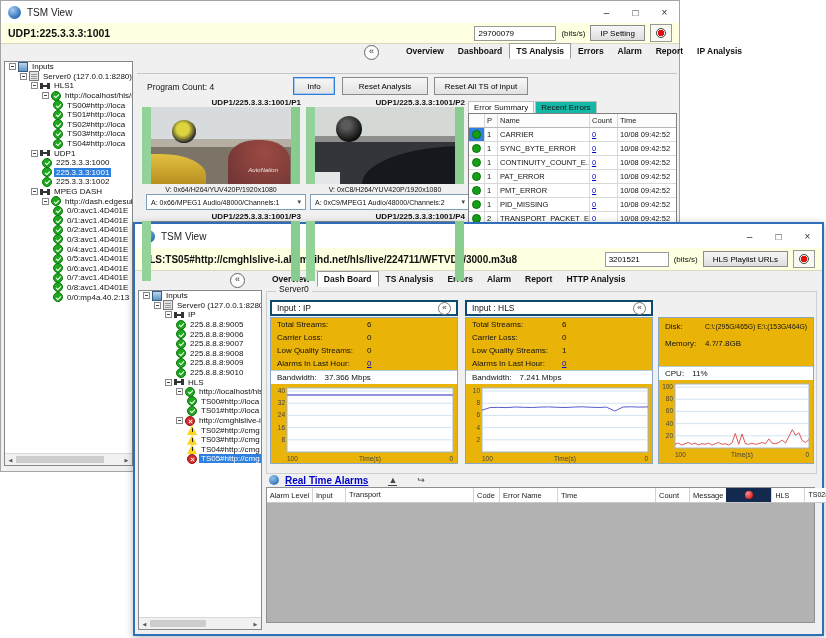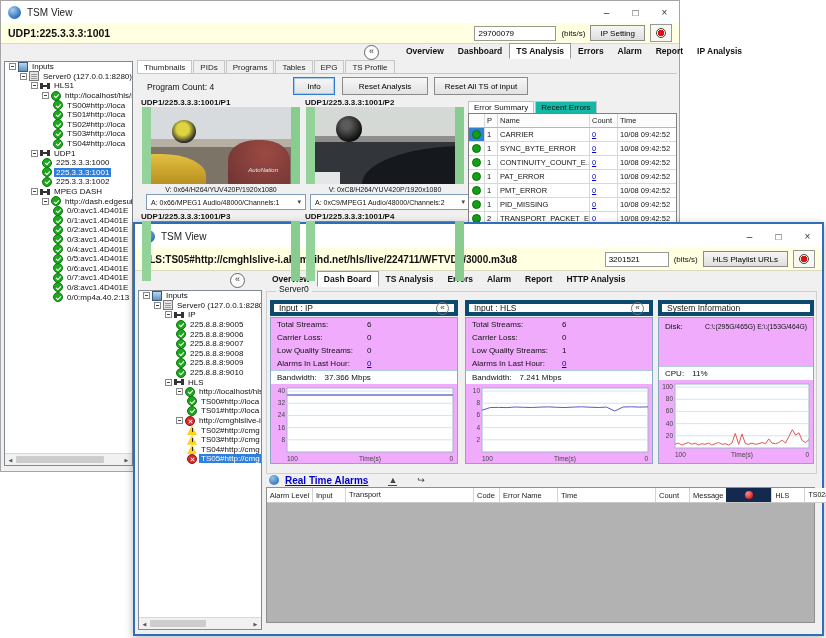--- a/index.html
+++ b/index.html
@@ -75,21 +75,21 @@
   .subtab{font-size:8px;padding:2px 6px;border:1px solid #c6c6c6;border-bottom:none;background:#f0f0f0;margin-right:1px;color:#222}
   .subtab.active{background:#fff}
   .subtab-strip{position:absolute;left:136px;top:72px;width:540px;border-top:1px solid #c6c6c6}
   .pc-label{position:absolute;left:146px;top:81px;font-size:8.5px}
   .tbtn{position:absolute;top:76px;height:18px;font-size:8px;border:1px solid #8a8a8a;background:linear-gradient(#f7f7f7,#e2e2e2);font-family:"Liberation Sans",sans-serif}
   #btn-info{left:292px;width:42px;border:1px solid #2e7cd6;box-shadow:inset 0 0 0 1px #a7c9ef}
   #btn-reset{left:341px;width:86px}
   #btn-resetall{left:433px;width:94px}
 
   
-  .thumb-title{position:absolute;width:160px;text-align:left;font-size:8px;font-weight:bold;white-space:nowrap}
+  .thumb-title{position:absolute;width:160px;text-align:right;font-size:8px;font-weight:bold;white-space:nowrap}
   .thumb{position:absolute;width:158px;height:77px;overflow:hidden;background:#888}
   .thumb::before,.thumb::after{content:"";position:absolute;top:0;bottom:0;width:9px;z-index:2}
   .thumb::before{left:0;background:#93d39a}
   .thumb::after{right:0;background:#88cc8f}
   .art-p1{background:linear-gradient(180deg,#d7dbde 0 42%,#b6b0a4 42% 52%,#7d7468 52% 100%)}
   .art-p2{background:linear-gradient(180deg,#d5d9d6 0 38%,#8e8e8c 38% 46%,#32363b 46% 100%)}
   .p1-car{position:absolute;left:0;bottom:0;width:64px;height:30px;background:linear-gradient(180deg,#e2c040,#b89020);border-radius:10px 70% 0 0}
   .p1-helmet{position:absolute;left:30px;top:13px;width:24px;height:23px;border-radius:50%;background:radial-gradient(circle at 45% 40%,#ded43e 0 32%,#2a2a2a 70%)}
   .p1-seat{position:absolute;right:10px;bottom:0;width:62px;height:44px;background:radial-gradient(circle at 60% 30%,#9c4a42,#6e3434);border-radius:45% 45% 0 0}
   .p1-text{position:absolute;bottom:11px;right:22px;font-size:6px;font-style:italic;color:#e6e6e6;z-index:1}
@@ -121,23 +121,23 @@
   .dot-ok{width:7px;height:7px;border-radius:50%;background:#14a014;border:1px solid #0b6e0b}
   .lnk{color:#0000cc;text-decoration:underline}
 
   
   .server-label{position:absolute;left:141px;top:60px;font-size:8.5px;background:#f0f0f0;padding:0 3px;z-index:2}
   .server-group{position:absolute;left:131px;top:67px;width:549px;height:181px;border:1px solid #cfcfcf}
   .panel{position:absolute;top:76px;height:164px}
   #panel-ip{left:135px;width:188px}
   #panel-hls{left:330px;width:188px}
   #panel-sys{left:523px;width:156px}
-  .panel-header{height:16px;border:4px solid #0c4a6e;background:#fff;display:flex;align-items:center;padding:0 5px;font-size:8.5px;box-sizing:border-box}
+  .panel-header{height:16px;border:2px solid #0c4a6e;background:#fff;display:flex;align-items:center;padding:0 5px;font-size:8.5px;box-sizing:border-box}
   .panel-collapse{margin-left:auto;width:11px;height:11px;border:1px solid #777;border-radius:50%;font-size:8px;line-height:9px;text-align:center;color:#333}
-  .panel-body{position:absolute;left:0;right:0;top:17px;bottom:0;border:1px solid #8aa8c6;background:#f0abfc;display:flex;flex-direction:column;box-sizing:border-box}
+  .panel-body{position:absolute;left:0;right:0;top:17px;bottom:0;border:1px solid #8aa8c6;background:#eab308;display:flex;flex-direction:column;box-sizing:border-box}
   .stat{display:flex;font-size:8px;height:13px;align-items:center;padding:0 6px;flex:none}
   .stat-label{width:90px;flex:none}
   .sys-stat .stat-label{width:40px}
   .sys-stat{height:17px}
   .sys-stat .stat-value{font-size:6.8px;white-space:nowrap}
   .sys-spacer{flex:1}
   .bw-row{font-size:8px;padding:2px 6px;border-top:1px solid #b5cadd;display:flex;gap:8px;flex:none;background:#fdfeff}
   .chart-wrap{flex:none;padding:1px 1px 0 1px}
 
   
@@ -304,28 +304,20 @@
           </div>
         </div>
       <div class="hscroll">
         <span class="sarrow">◀</span>
         <span class="sthumb wide"></span>
         <span class="sspace"></span>
         <span class="sarrow">▶</span>
       </div>
     </div>
 
-    <div class="subtabs" id="subtabs-back">
-        <div class="subtab active">Thumbnails</div>
-        <div class="subtab">PIDs</div>
-        <div class="subtab">Programs</div>
-        <div class="subtab">Tables</div>
-        <div class="subtab">EPG</div>
-        <div class="subtab">TS Profile</div>
-      </div>
     <div class="subtab-strip"></div>
 
     <div class="pc-label">
       <span>Program Count:</span>
       <span>4</span>
     </div>
     <button class="tbtn" id="btn-info">Info</button>
     <button class="tbtn" id="btn-reset">Reset Analysis</button>
     <button class="tbtn" id="btn-resetall">Reset All TS of input</button>
 
@@ -673,27 +665,28 @@
               <text x="13" y="8.047619047619051" text-anchor="end" font-size="6.5" fill="#444" font-family="Liberation Sans, sans-serif">10</text>
               <text x="15" text-anchor="start" font-size="6.5" fill="#444" font-family="Liberation Sans, sans-serif" y="76">100</text>
               <text x="98" text-anchor="middle" font-size="6.5" fill="#444" font-family="Liberation Sans, sans-serif" y="76">Time(s)</text>
               <text x="181" text-anchor="end" font-size="6.5" fill="#444" font-family="Liberation Sans, sans-serif" y="76">0</text>
               <polyline points="15.0,25.2 23.3,22.5 31.6,22.4 39.9,22.6 48.2,22.0 56.5,22.3 64.8,22.5 73.1,22.1 81.4,21.9 89.7,22.3 98.0,22.5 106.3,22.1 114.6,21.8 122.9,22.2 131.2,22.5 139.5,22.1 147.8,26.0 156.1,22.0 164.4,21.8 172.7,22.1 181.0,21.9" fill="none" stroke="#5a5ace" stroke-width="1"></polyline>
             </svg></div>
       </div>
     </div>
 
     <div class="panel" id="panel-sys">
-      <div class="panel-header">
-        <span>System Information</span>
-      </div>
       <div class="panel-body">
         <div class="stat sys-stat">
             <span class="stat-label">Disk:</span>
             <span class="stat-value">C:\:(295G/465G)  E:\:(153G/464G)</span>
+          </div>
+        <div class="stat sys-stat">
+            <span class="stat-label">Memory:</span>
+            <span class="stat-value" style="font-size:8px">4.7/7.8GB</span>
           </div>
         <div class="sys-spacer"></div>
         <div class="bw-row">
             <span>CPU:</span>
             <span>11%</span>
           </div>
         <div class="chart-wrap"><svg id="chart-cpu" width="152" height="78">
               <rect x="15" y="3" width="134" height="64" fill="#ffffff" stroke="#9fb6c9" stroke-width="1"></rect>
               <line x1="15" y1="54.80952380952381" x2="149" y2="54.80952380952381" stroke="#d2e4f2" stroke-width="1"></line>
               <text x="13" y="56.80952380952381" text-anchor="end" font-size="6.5" fill="#444" font-family="Liberation Sans, sans-serif">20</text>

